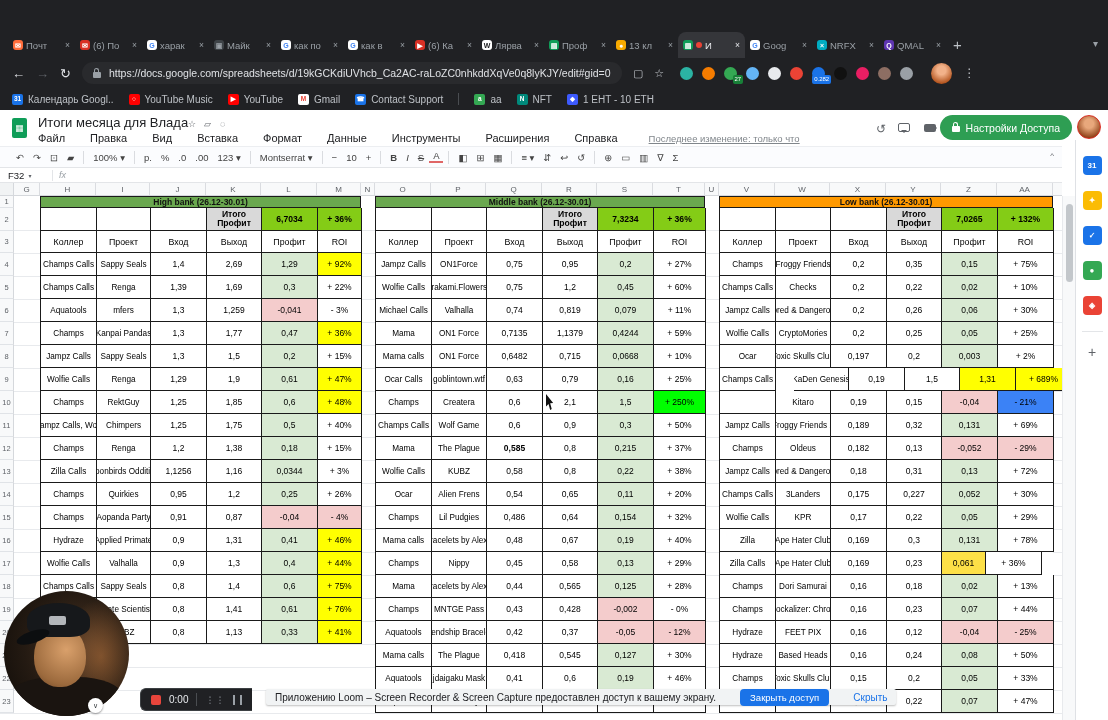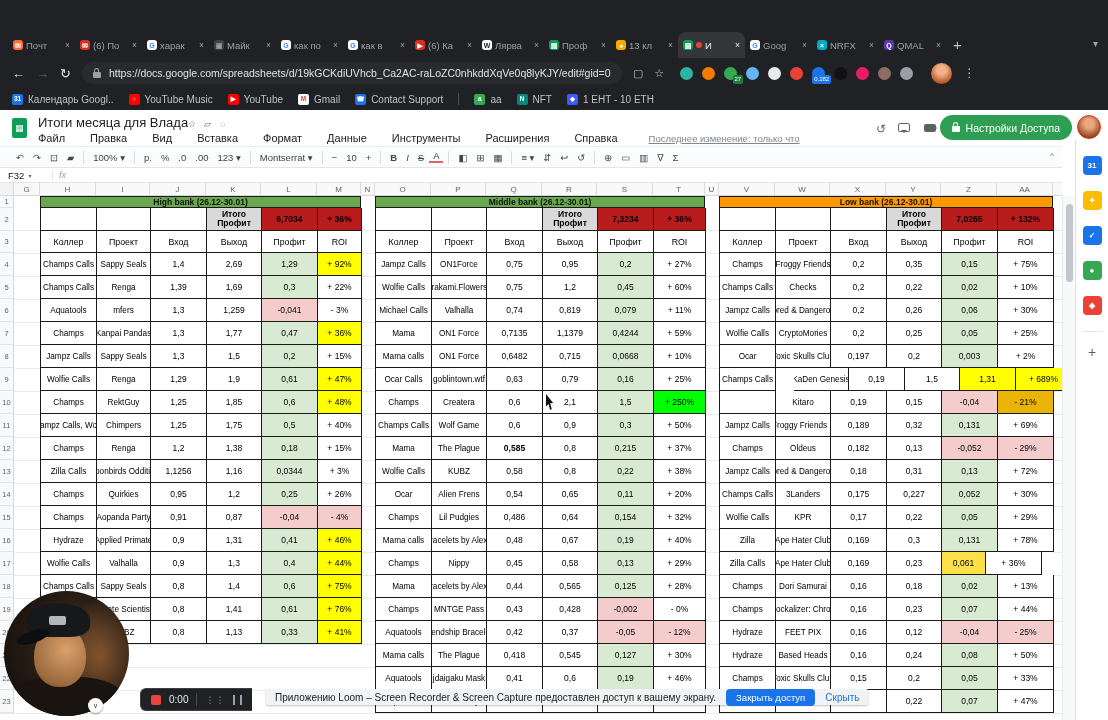--- a/index.html
+++ b/index.html
@@ -79,21 +79,21 @@
     background-image:repeating-linear-gradient(to bottom,transparent 0 22px,#e8eaed 22px 23px);background-position:0 12px}
   #gutter{position:absolute;left:0;top:0;width:14px;background:#f8f9fa}
   .rowh{width:14px;border-bottom:1px solid #e0e3e7;border-right:1px solid #d5d8dc;background:#f8f9fa;display:flex;align-items:center;justify-content:center;font-size:7.5px;color:#5f6368}
 
   .section{position:absolute;top:0;border-left:1px solid #1a1a1a;background:#fff}
   .band{height:12px;border-top:1px solid #1a1a1a;border-bottom:1px solid #1a1a1a;border-right:1px solid #1a1a1a;display:flex;align-items:center;justify-content:center;font-size:8.5px;font-weight:bold;color:#111}
   .srow{display:flex}
   .cell{height:23px;border-right:1px solid #1a1a1a;border-bottom:1px solid #1a1a1a;display:flex;align-items:center;justify-content:center;font-size:8.5px;color:#000;background:#fff;overflow:hidden;white-space:nowrap;flex:none}
   .trow .cell{font-weight:bold;font-size:8.6px}
   .total-label{background:#d9d9d9;white-space:normal;line-height:1.05;font-size:7.5px;text-align:center}
-  .total-val{background:#b91c1c}
+  .total-val{background:#84cc16}
   .hrow .cell{height:22px;font-size:8.8px}
   .c0,.c1{font-size:8.2px}
 
   #vscroll{position:absolute;left:1062px;top:86px;width:13px;height:524px;background:#f8f9fa;border-left:1px solid #e8eaed}
   #vthumb{position:absolute;left:3px;top:8px;width:7px;height:78px;background:#c3c7cb;border-radius:4px}
 
   #sidepanel{position:absolute;left:1075px;top:30px;width:33px;height:580px;background:#fff;border-left:1px solid #dfe1e5;padding-top:16px}
   .spic{width:19px;height:19px;border-radius:4px;margin:0 auto 16px;display:flex;align-items:center;justify-content:center;color:#fff;font-size:8px;font-weight:bold}
   #spdiv{width:21px;height:1px;background:#e3e5e8;margin:2px auto 12px}
   #spplus{color:#5f6368;font-size:14px;text-align:center}
@@ -107,21 +107,21 @@
   .wc-cap:after{content:"";position:absolute;left:22px;top:13px;width:17px;height:9px;background:#cfd2d6;border-radius:2px;opacity:.85}
   .wc-brim{position:absolute;left:12px;top:40px;width:34px;height:12px;background:#0c0e10;border-radius:50%;transform:rotate(-18deg)}
 
   #loompill{position:absolute;left:140px;top:688px;height:23px;background:#202124;border:1px solid #3c4043;border-right:none;border-radius:6px 0 0 6px;display:flex;align-items:center;gap:8px;padding:0 10px;z-index:60}
   .stopbtn{width:10px;height:10px;background:#e8453c;border-radius:2px}
   .ltime{color:#e8eaed;font-size:10px}
   .lsep{width:1px;height:13px;background:#4a4d51}
   .lgrid{color:#9aa0a6;font-size:9px;letter-spacing:1px}
   .lpause{width:9px;height:10px;border-left:2.6px solid #9aa0a6;border-right:2.6px solid #9aa0a6}
 
-  #loomnote{position:absolute;left:266px;top:689px;height:16px;background:#f1f3f4;border-radius:2px;display:flex;align-items:center;gap:10px;padding:0 9px;z-index:60;box-shadow:0 1px 2px rgba(0,0,0,.25)}
+  #loomnote{position:absolute;left:266px;top:689px;height:16px;background:#f1f3f4;border-radius:2px;display:flex;align-items:center;gap:24px;padding:0 9px;z-index:60;box-shadow:0 1px 2px rgba(0,0,0,.25)}
   .ntext{font-size:10px;color:#202124;white-space:nowrap}
   .nbtn{background:#1a73e8;color:#fff;font-size:9.5px;padding:3px 10px;border-radius:4px;white-space:nowrap}
   .nhide{color:#1a73e8;font-size:10px}
   #loomchev{position:absolute;left:88px;top:698px;width:15px;height:15px;border-radius:50%;background:#fff;display:flex;align-items:center;justify-content:center;font-size:7px;color:#3c4043;z-index:61;box-shadow:0 1px 2px rgba(0,0,0,.4)}
 
   #cursor{position:absolute;left:546px;top:394px;width:11px;height:16px;z-index:80;background:#111;
     clip-path:polygon(0 0,0 78%,23% 62%,38% 100%,52% 94%,38% 58%,65% 56%);filter:drop-shadow(0 0 1px #fff)}
 </style>
 </head>
 <body>
@@ -796,21 +796,21 @@
               <div class="cell c3" data-name="out-cell" style="width: 55px;">1,5</div>
               <div class="cell c4" data-name="profit-cell" style="width: 56px; background: rgb(255, 255, 0);">1,31</div>
               <div class="cell c5" data-name="roi-cell" style="width: 56px; background: rgb(255, 255, 0);">+ 689%</div>
             </div>
             <div class="srow drow" data-name="table-row">
               <div class="cell c0" data-name="caller-cell" style="width: 56px;"></div>
               <div class="cell c1" data-name="project-cell" style="width: 55px;">Kitaro</div>
               <div class="cell c2" data-name="in-cell" style="width: 56px;">0,19</div>
               <div class="cell c3" data-name="out-cell" style="width: 55px;">0,15</div>
               <div class="cell c4" data-name="profit-cell" style="width: 56px; background: rgb(244, 204, 204);">-0,04</div>
-              <div class="cell c5" data-name="roi-cell" style="width: 56px; background: #eab308;">- 21%</div>
+              <div class="cell c5" data-name="roi-cell" style="width: 56px; background: #3b82f6;">- 21%</div>
             </div>
             <div class="srow drow" data-name="table-row">
               <div class="cell c0" data-name="caller-cell" style="width: 56px;">Jampz Calls</div>
               <div class="cell c1" data-name="project-cell" style="width: 55px;">Froggy Friends 2</div>
               <div class="cell c2" data-name="in-cell" style="width: 56px;">0,189</div>
               <div class="cell c3" data-name="out-cell" style="width: 55px;">0,32</div>
               <div class="cell c4" data-name="profit-cell" style="width: 56px; background: rgb(217, 234, 211);">0,131</div>
               <div class="cell c5" data-name="roi-cell" style="width: 56px;">+ 69%</div>
             </div>
             <div class="srow drow" data-name="table-row">

